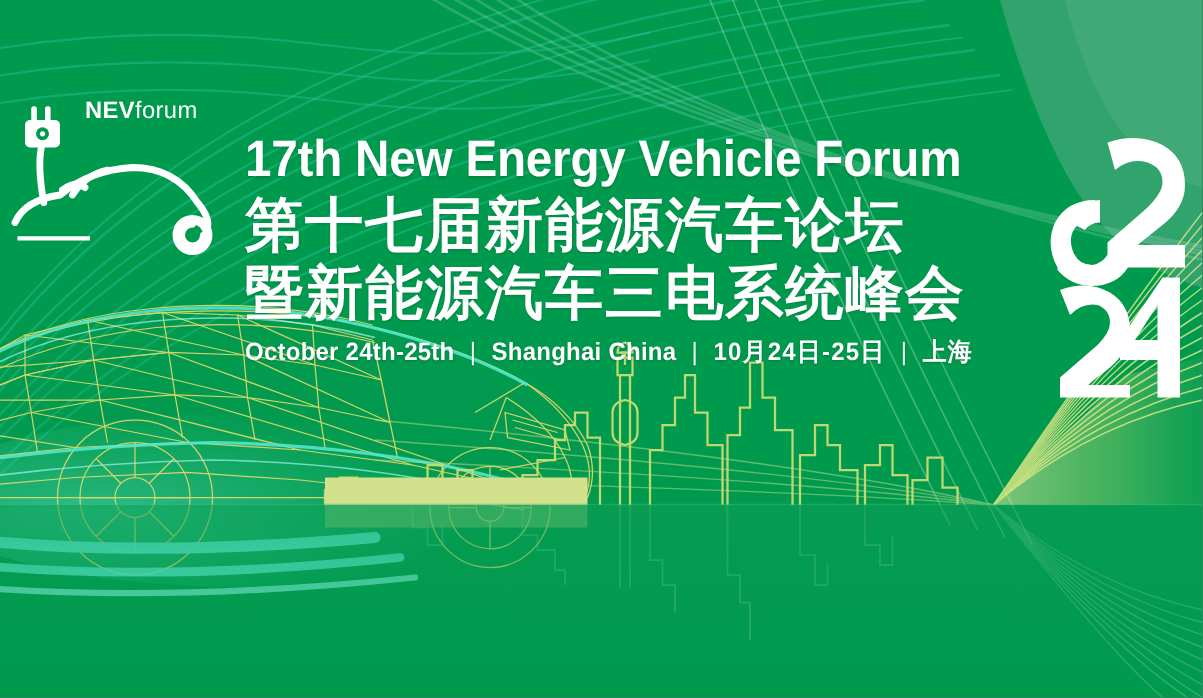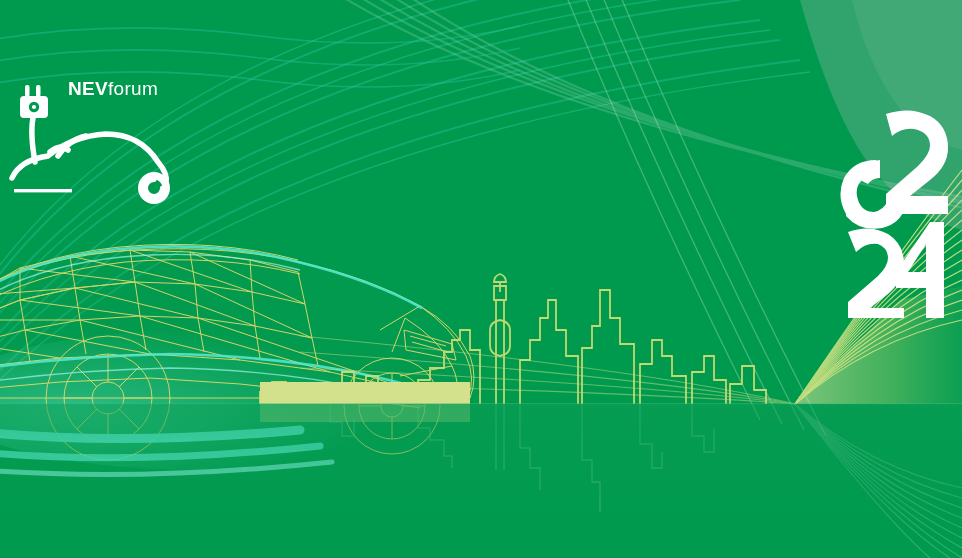--- a/index.html
+++ b/index.html
@@ -373,20 +373,38 @@
       <path d="M148 101.5 A8.5 8.5 0 1 0 156.5 110" fill="none" stroke="#FFFFFF" stroke-width="5" stroke-linecap="round"></path>
     </g>
 
     <rect x="8" y="111" width="58" height="3.4" fill="#FFFFFF"></rect>
   </svg>
 
   <div id="logo-text">
     <span>NEV</span><span class="light">forum</span>
   </div>
 
+  <div id="text-block">
+
+    <div id="title-en">17th New Energy Vehicle Forum</div>
+
+    <div class="title-cn" id="title-cn-1">第十七届新能源汽车论坛</div>
+
+    <div class="title-cn" id="title-cn-2">暨新能源汽车三电系统峰会</div>
+
+    <div id="date-line">
+      <span>October 24th-25th</span>
+      <span class="sep">|</span>
+      <span>Shanghai China</span>
+      <span class="sep">|</span>
+      <span class="cn">10月24日-25日</span>
+      <span class="sep">|</span>
+      <span class="cn">上海</span>
+    </div>
+  </div>
 
   <svg id="year-block" viewBox="0 0 122 218">
     <g fill="#FFFFFF">
 
       <path d="M48 10
                Q72 2 92 12
                Q110 22 110 44
                Q110 62 92 76
                L72 92
                L110 92

